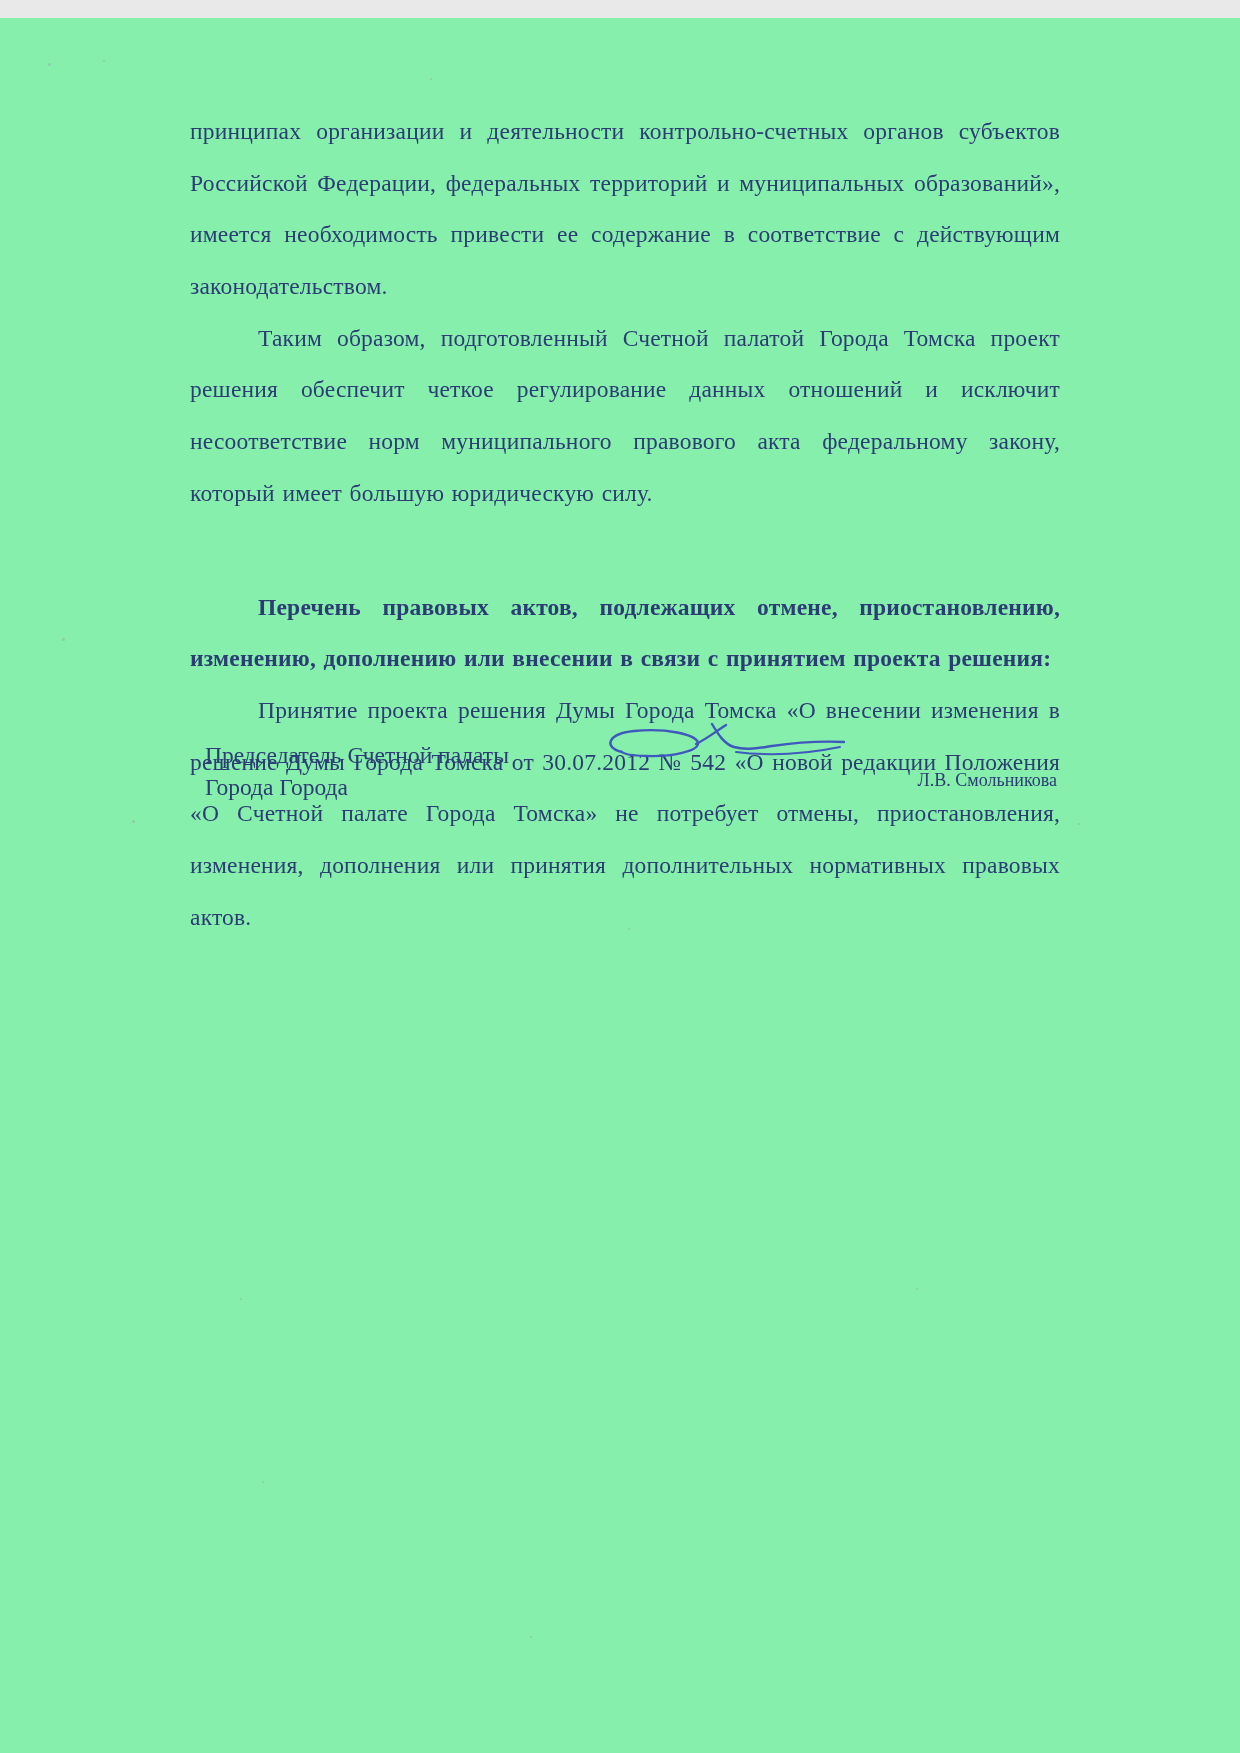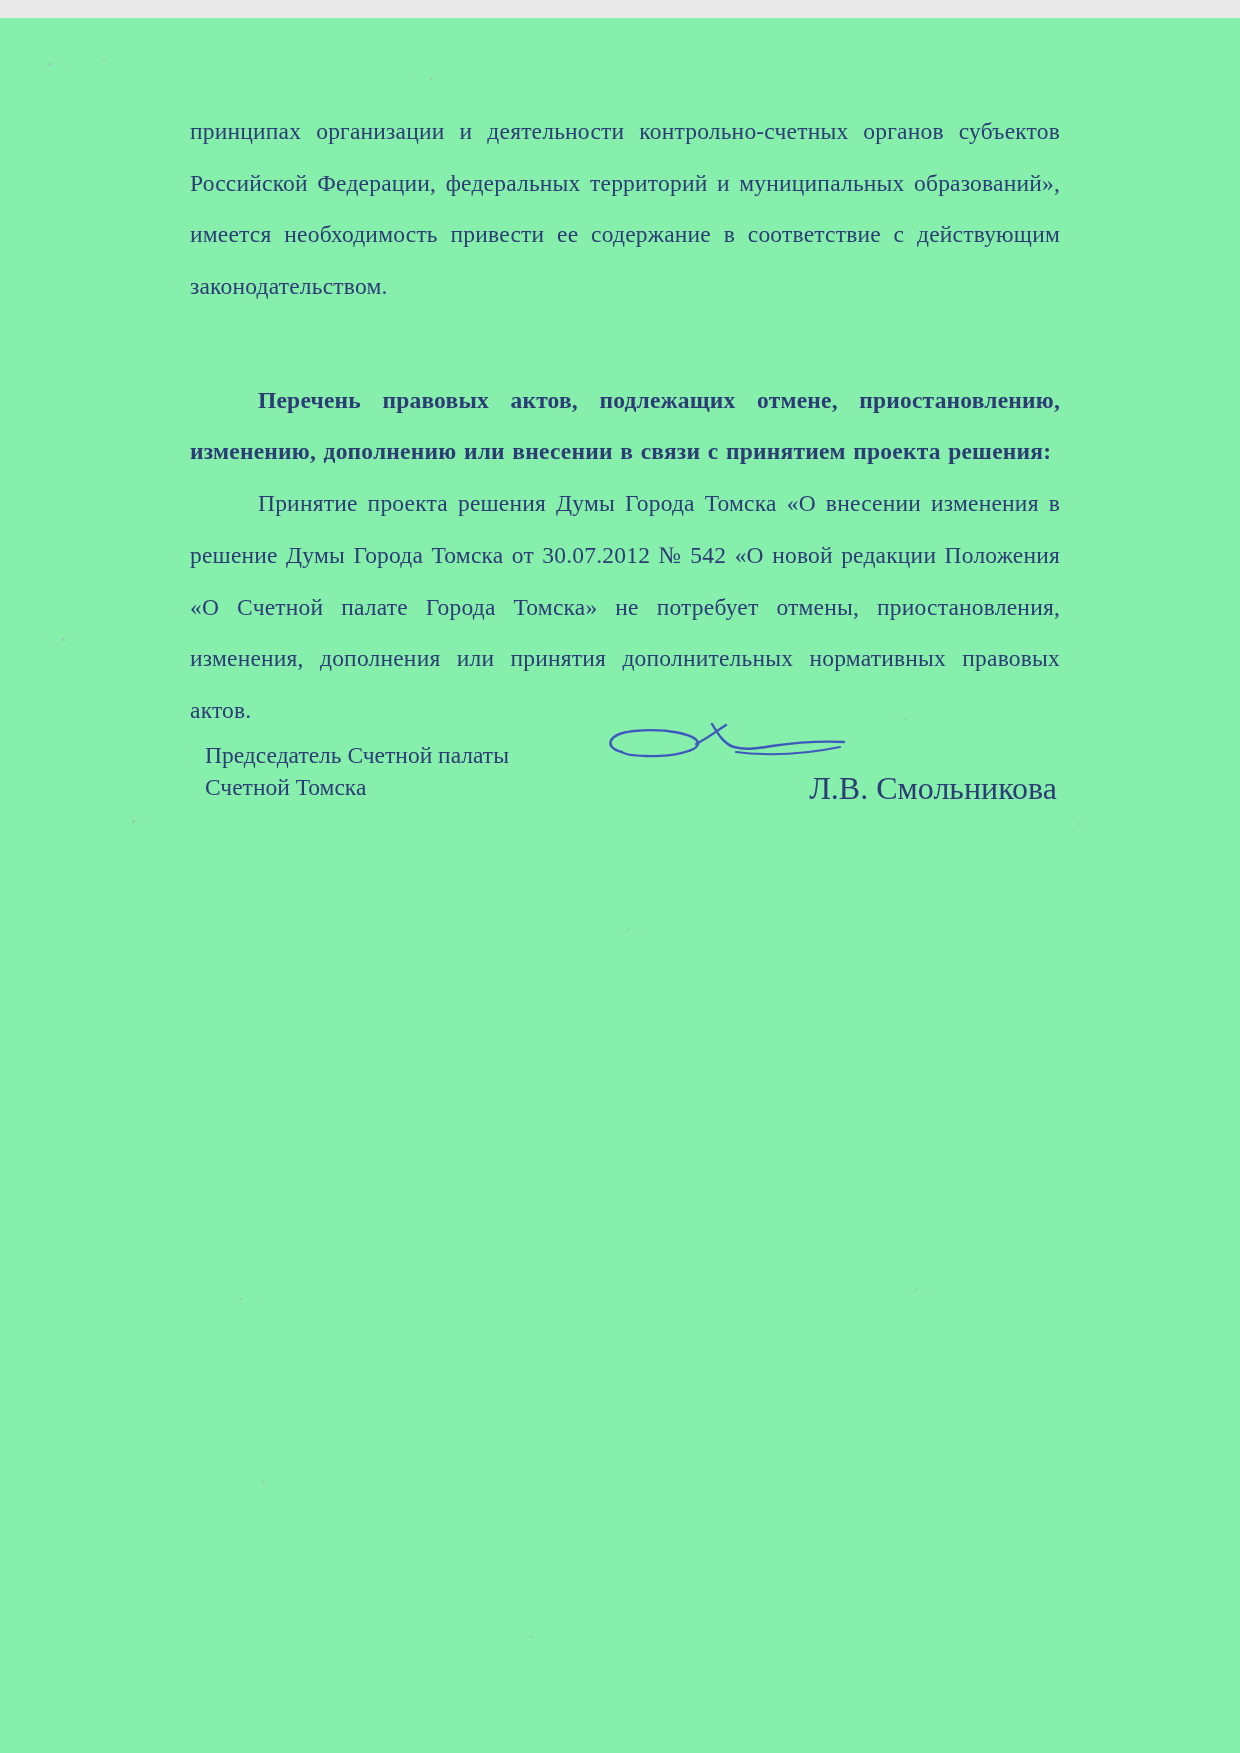--- a/index.html
+++ b/index.html
@@ -53,49 +53,50 @@
     position: absolute;
     left: 395px;
     top: 0;
     width: 265px;
     height: 62px;
   }
   .sig-right {
     position: absolute;
     right: 18px;
     top: 52px;
-    font-size: 32px;
+    font-size: 18px;
     white-space: nowrap;
     text-align: center;
   }
   .artifact {
     position: absolute;
     border-radius: 50%;
     background: #9aa0ac;
     opacity: 0.45;
   }
 </style>
 </head>
 <body>
 
 <div class="page">
 
   <div class="content">
     <p class="para">принципах организации и деятельности контрольно-счетных органов субъектов Российской Федерации, федеральных территорий и муниципальных образований», имеется необходимость привести ее содержание в соответствие с действующим законодательством.</p>
 
+    <p class="para indent">Таким образом, подготовленный Счетной палатой Города Томска проект решения обеспечит четкое регулирование данных отношений и исключит несоответствие норм муниципального правового акта федеральному закону, который имеет большую юридическую силу.</p>
 
     <p class="para indent bold gap-before">Перечень правовых актов, подлежащих отмене, приостановлению, изменению, дополнению или внесении в связи с принятием проекта решения:</p>
 
     <p class="para indent">Принятие проекта решения Думы Города Томска «О внесении изменения в решение Думы Города Томска от 30.07.2012 № 542 «О новой редакции Положения «О Счетной палате Города Томска» не потребует отмены, приостановления, изменения, дополнения или принятия дополнительных нормативных правовых актов.</p>
   </div>
 
   <div class="signature-block">
     <div class="sig-left">
       <div>Председатель Счетной палаты</div>
-      <div>Счетной Томска</div>
+      <div>Города Города</div>
     </div>
 
     <svg class="sig-scribble" viewBox="0 0 265 62" fill="none" xmlns="http://www.w3.org/2000/svg">
       <path d="M22 34 C 4 30, 6 16, 34 13 C 66 10, 96 16, 98 25 C 99 33, 72 39, 46 38 C 32 37.5, 24 36, 22 34" stroke="#3f58bd" stroke-width="2.4" stroke-linecap="round"></path>
       <path d="M96 26 C 108 20, 118 12, 126 7" stroke="#3f58bd" stroke-width="2.4" stroke-linecap="round"></path>
       <path d="M112 6 C 118 16, 124 26, 134 29 C 146 32.5, 158 30, 172 28 C 196 24.5, 222 23, 244 24" stroke="#3f58bd" stroke-width="2.4" stroke-linecap="round"></path>
       <path d="M136 34 C 168 38, 206 36, 240 29" stroke="#3f58bd" stroke-width="2" stroke-linecap="round"></path>
     </svg>
 
     <div class="sig-right">Л.В. Смольникова</div>

